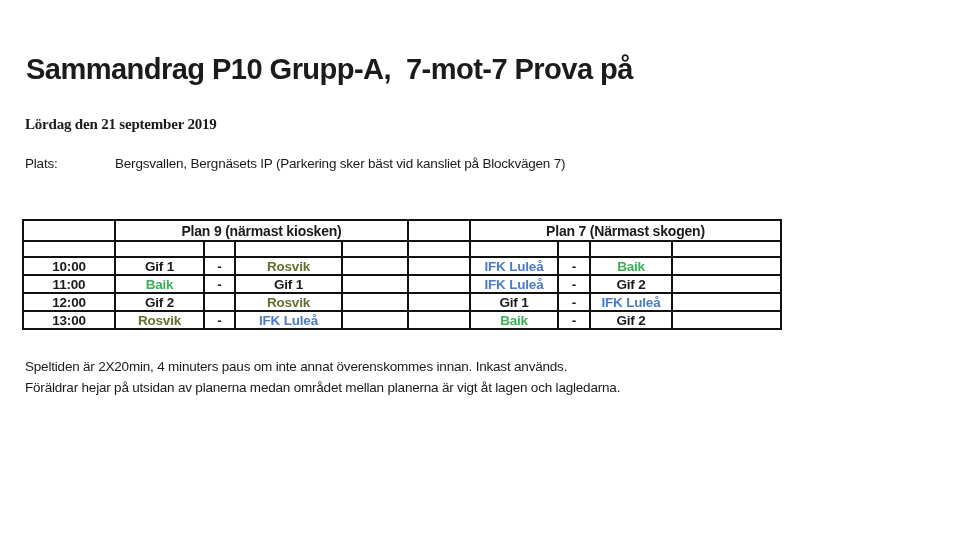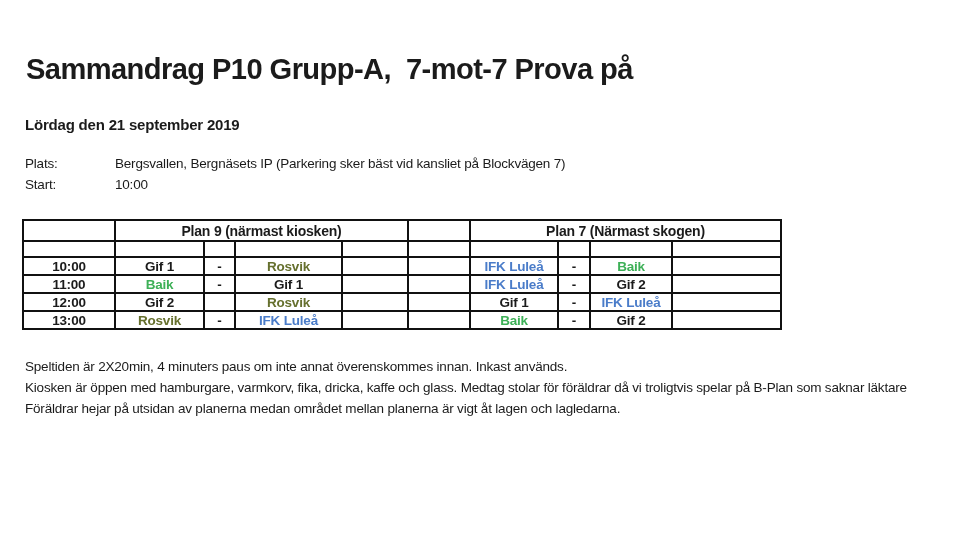--- a/index.html
+++ b/index.html
@@ -30,20 +30,21 @@
     transform: scaleX(0.97);
     transform-origin: left center;
   }
   .date-line {
     position: absolute;
     left: 25px;
     top: 116px;
     font-size: 15px;
     font-weight: bold;
     letter-spacing: -0.2px;
+    font-family: Liberation Serif, serif;
   }
   .meta {
     position: absolute;
     left: 25px;
     top: 156px;
     font-size: 13.5px;
     letter-spacing: -0.2px;
   }
   .meta-row { display: flex; height: 21px; }
   .meta-label { width: 90px; flex: 0 0 90px; }
@@ -87,24 +88,20 @@
 <div class="page">
 
   <div class="title">Sammandrag P10 Grupp-A,  7-mot-7 Prova på</div>
 
   <div class="date-line">Lördag den 21 september 2019</div>
 
   <div class="meta">
     <div class="meta-row">
       <span class="meta-label">Plats:</span>
       <span class="meta-value">Bergsvallen, Bergnäsets IP (Parkering sker bäst vid kansliet på Blockvägen 7)</span>
-    </div>
-    <div class="meta-row">
-      <span class="meta-label">Start:</span>
-      <span class="meta-value">10:00</span>
     </div>
   </div>
 
   <table class="schedule-table">
     <colgroup>
       <col style="width:92px">
         <col style="width:89px">
         <col style="width:31px">
         <col style="width:107px">
         <col style="width:66px">
@@ -183,17 +180,16 @@
       <td class="team" style="color: rgb(61, 176, 87);">Baik</td>
       <td class="sep-cell thin-l">-</td>
       <td class="team thin-l" style="color: rgb(27, 27, 27);">Gif 2</td>
       <td class="thin-l"></td>
     </tr>
   </tbody>
     </table>
 
   <div class="notes">
     <div>Speltiden är 2X20min, 4 minuters paus om inte annat överenskommes innan. Inkast används.</div>
-    <div>Kiosken är öppen med hamburgare, varmkorv, fika, dricka, kaffe och glass. Medtag stolar för föräldrar då vi troligtvis spelar på B-Plan som saknar läktare</div>
     <div>Föräldrar hejar på utsidan av planerna medan området mellan planerna är vigt åt lagen och lagledarna.</div>
   </div>
 
 </div>
 
 </body></html>

